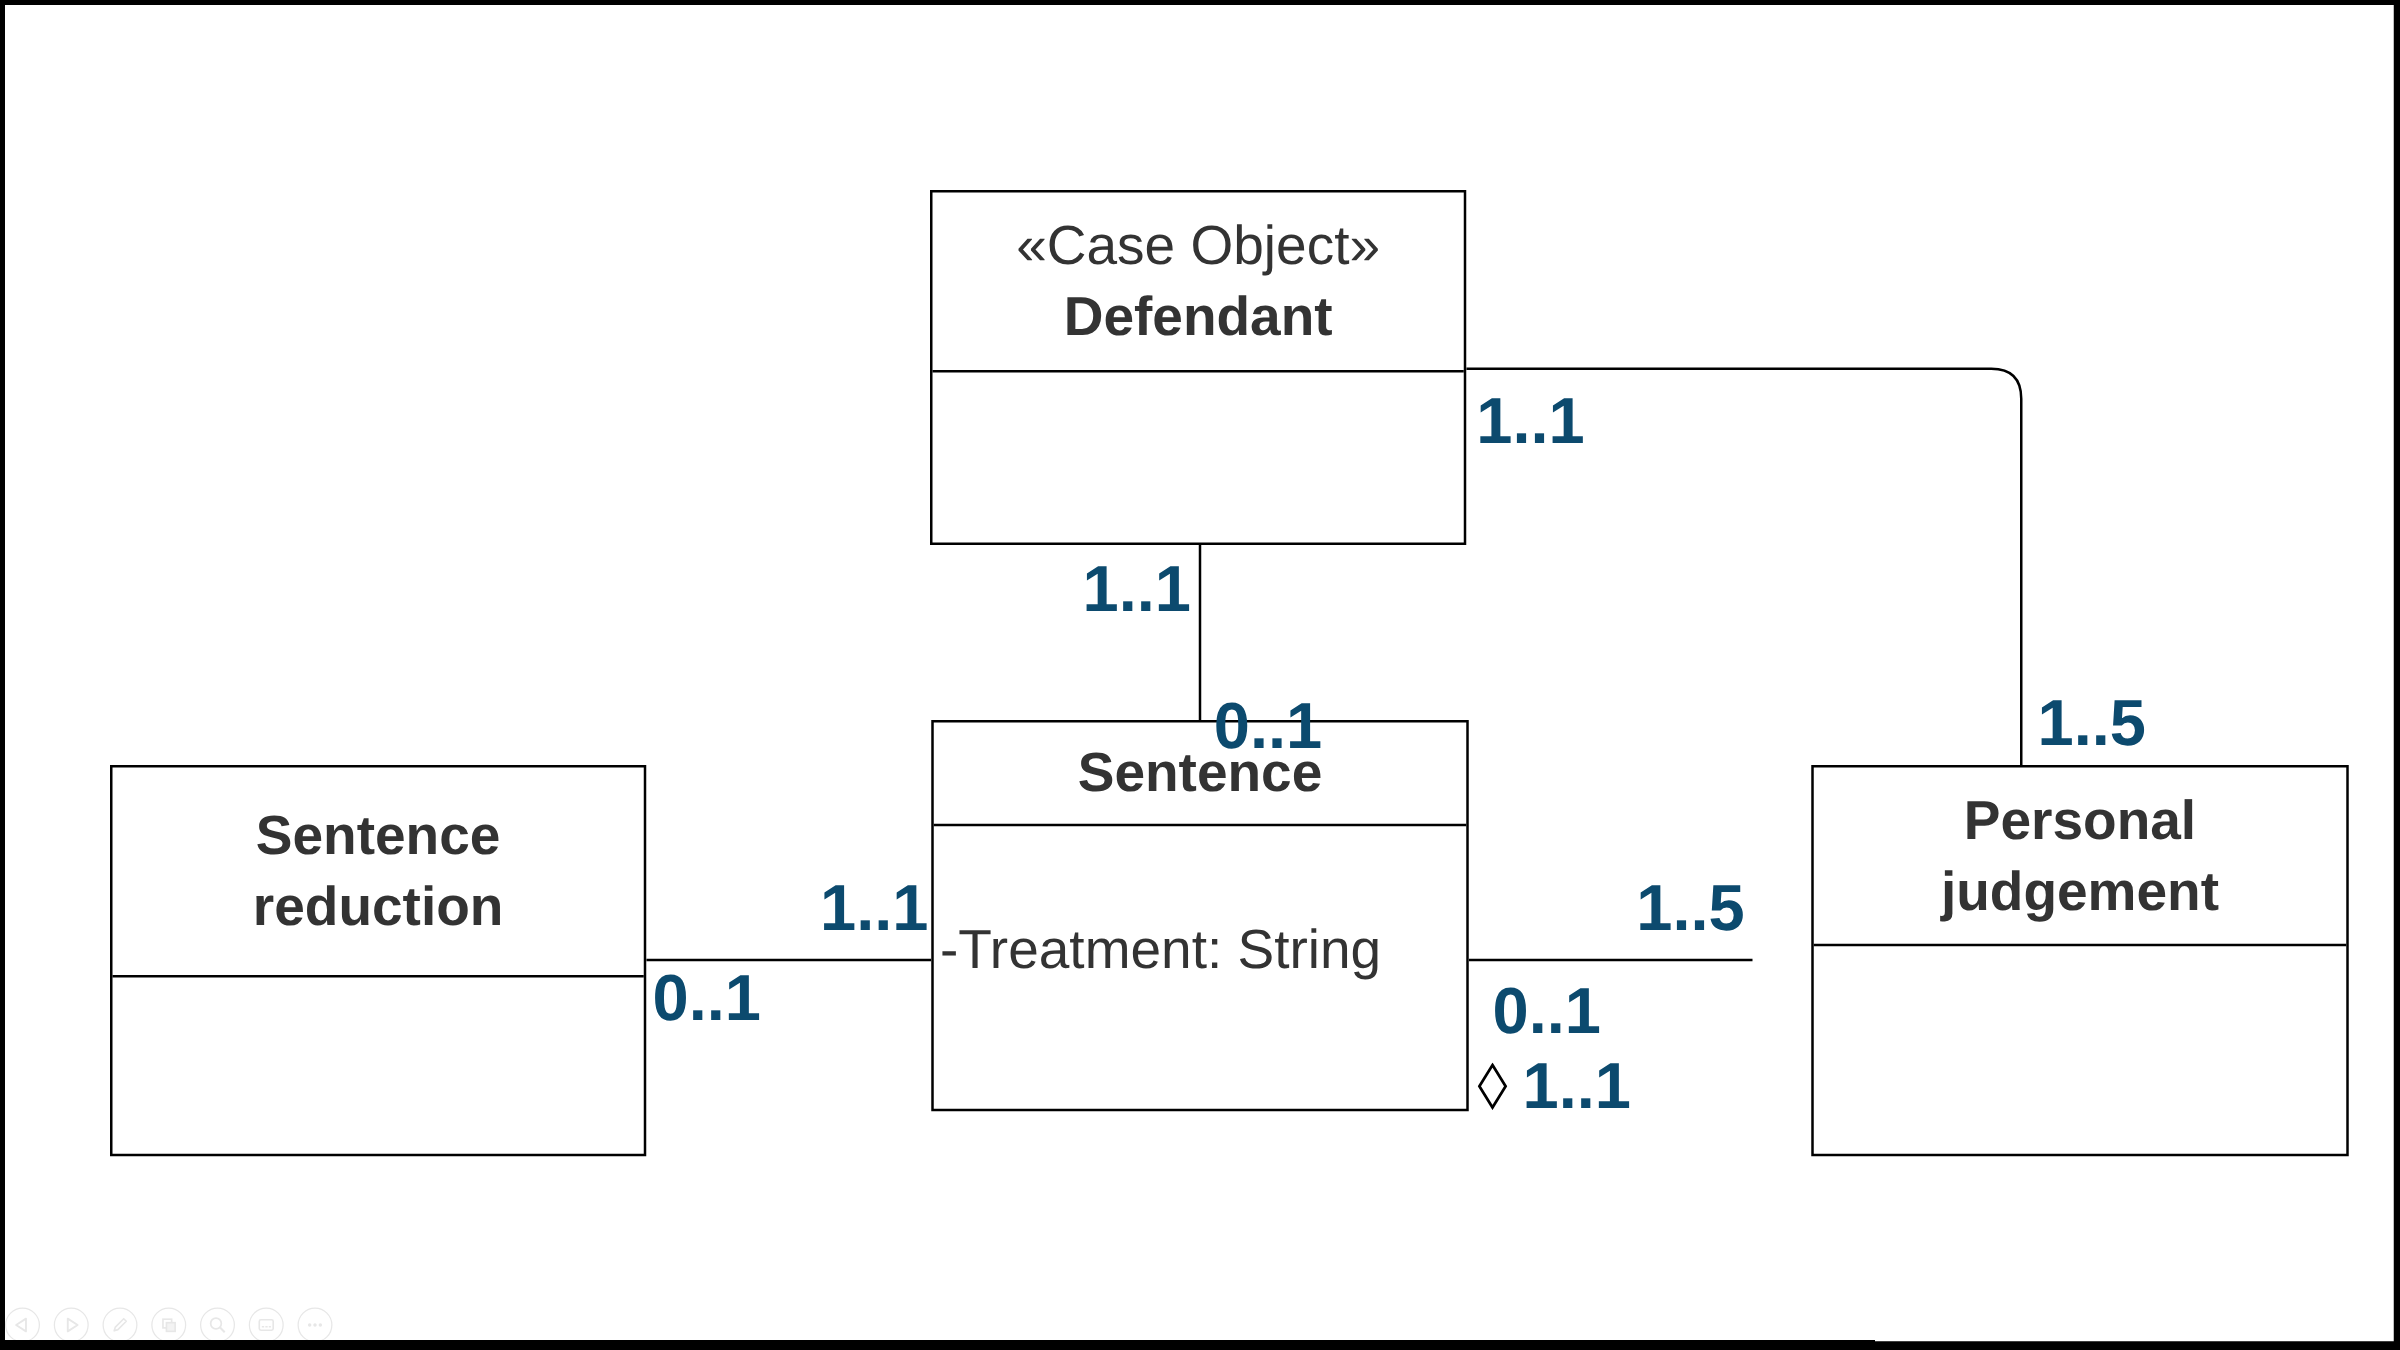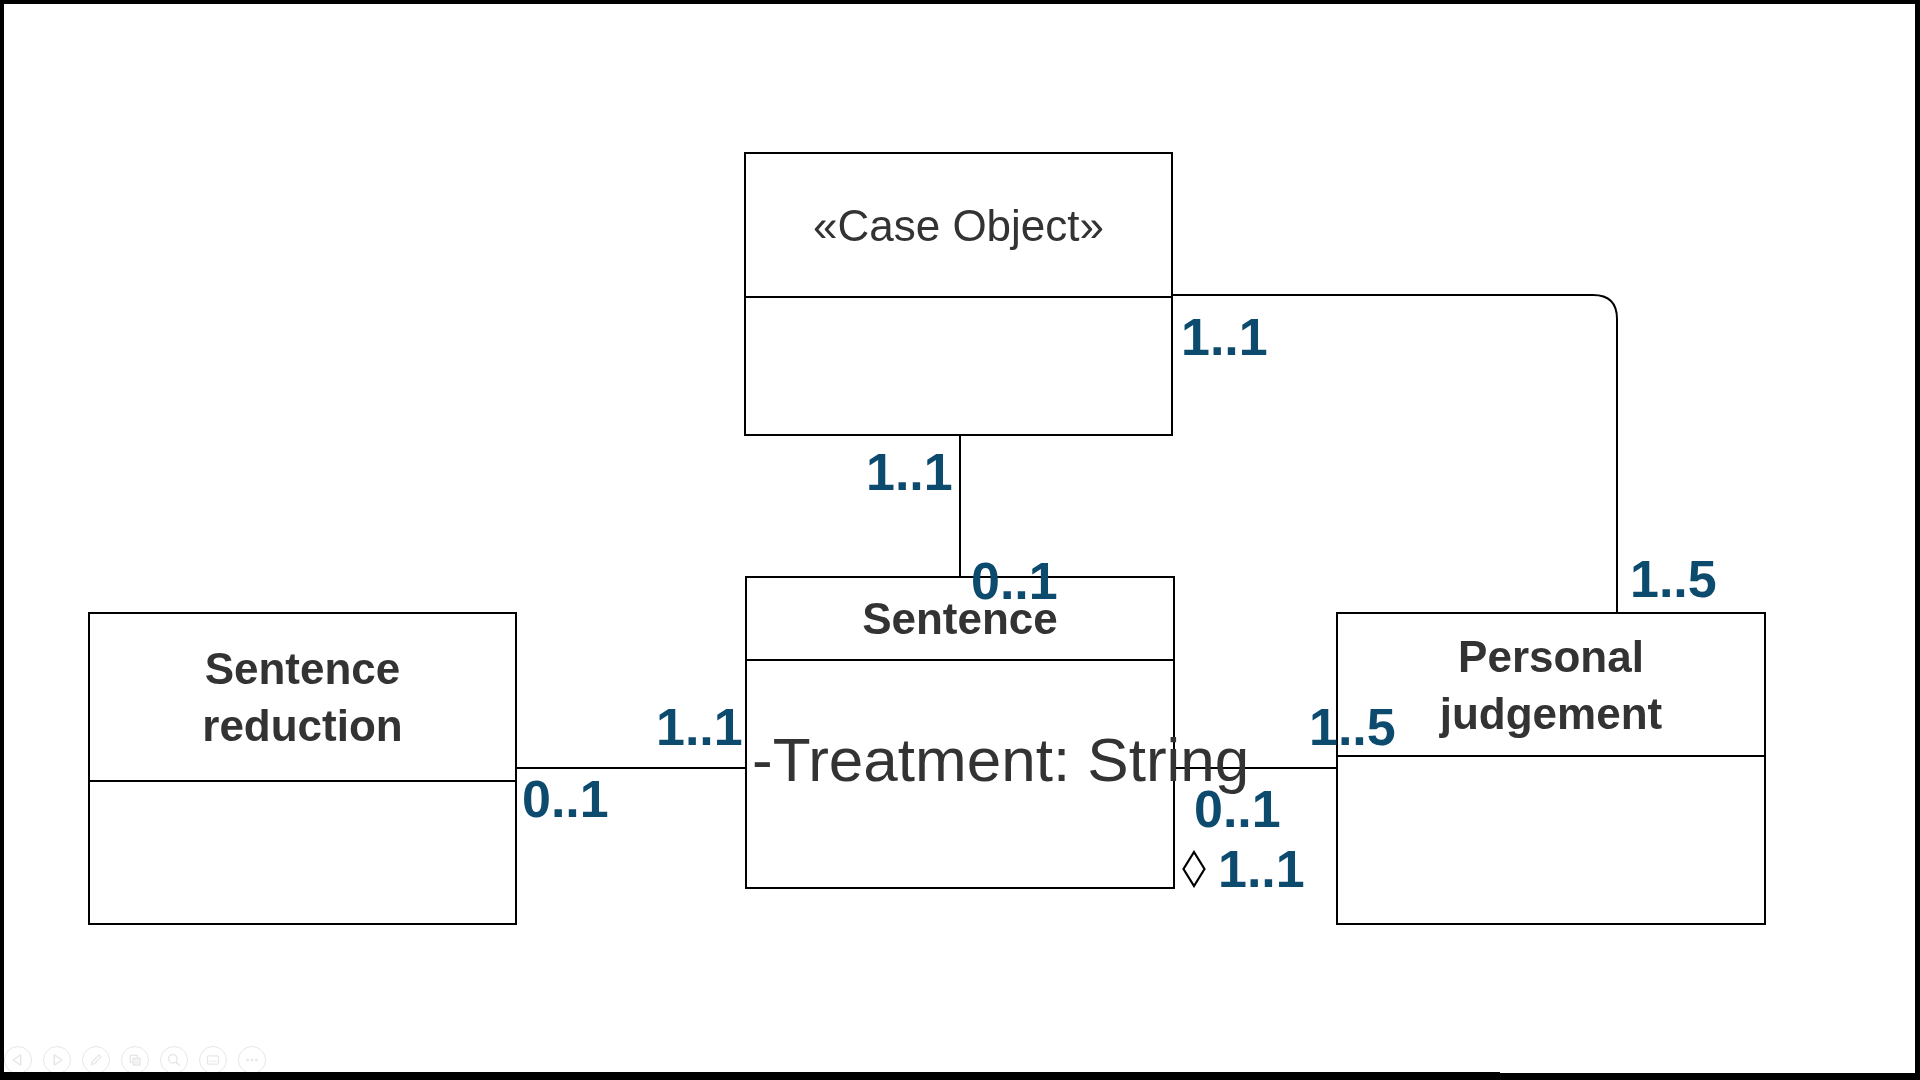--- a/index.html
+++ b/index.html
@@ -16,21 +16,21 @@
   }
   .uml .head{
     display:flex;flex-direction:column;align-items:center;justify-content:center;
     border-bottom:2px solid #000;box-sizing:border-box;
     font-size:44px;line-height:57px;color:#333;text-align:center;
   }
   .uml .head .cls{font-weight:bold;}
   .uml .stereotype{font-weight:normal;}
   .uml .body{position:relative;}
   .attr{
-    position:absolute;z-index:6;font-size:62px;line-height:56px;color:#333;
+    position:absolute;z-index:6;font-size:44px;line-height:56px;color:#333;
     white-space:nowrap;
   }
   .lbl{
     position:absolute;z-index:10;font-size:52px;line-height:54px;color:#0c4a6e;
     white-space:nowrap;background:transparent;font-weight:bold;
   }
   .agg-row{display:flex;align-items:center;gap:12px;}
   .toolbar{
     position:absolute;left:4px;top:1046px;display:flex;gap:11px;z-index:20;
   }
@@ -52,40 +52,41 @@
   <svg class="edges" width="1920" height="1080" viewBox="0 0 1920 1080">
     <path d="M960 436 L960 612" stroke="#000" stroke-width="2" fill="none"></path>
     <path d="M1173 295 L1593 295 Q1617 295 1617 319 L1617 612" stroke="#000" stroke-width="2" fill="none"></path>
     <path d="M517 768 L745 768" stroke="#000" stroke-width="2" fill="none"></path>
     <path d="M1175 768 L1402 768" stroke="#000" stroke-width="2" fill="none"></path>
   </svg>
 
   <div class="uml" style="left:744px;top:152px;width:429px;height:284px;">
     <div class="head" style="height:144px;">
       <div class="stereotype">«Case Object»</div>
+      <div class="cls">Defendant</div>
     </div>
     <div class="body"></div>
   </div>
 
   <div class="uml" style="left:88px;top:612px;width:429px;height:313px;">
     <div class="head" style="height:168px;padding:0 10px;">
       <div class="cls">Sentence reduction</div>
     </div>
     <div class="body"></div>
   </div>
 
   <div class="uml" style="left:745px;top:576px;width:430px;height:313px;">
     <div class="head" style="height:83px;">
       <div class="cls">Sentence</div>
     </div>
     <div class="body"></div>
   </div>
   <div class="attr" style="left:752px;top:732px;">-Treatment: String</div>
 
-  <div class="uml" style="left:1336px;top:612px;width:430px;height:313px;">
+  <div class="uml" style="left:1449px;top:612px;width:430px;height:313px;">
     <div class="head" style="height:143px;padding:0 10px;">
       <div class="cls">Personal judgement</div>
     </div>
     <div class="body"></div>
   </div>
 
   <div class="lbl" style="left:866px;top:445px;">1..1</div>
   <div class="lbl" style="left:971px;top:554px;">0..1</div>
 
   <div class="lbl" style="left:1181px;top:310px;">1..1</div>

